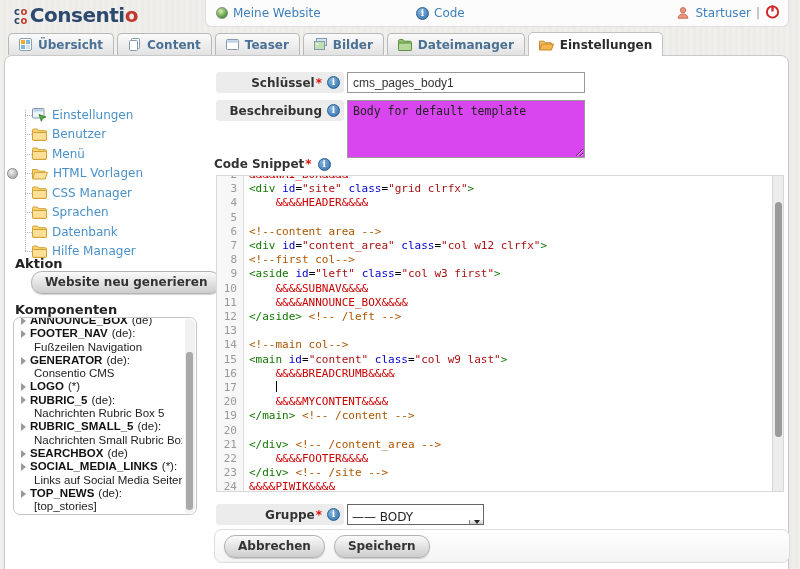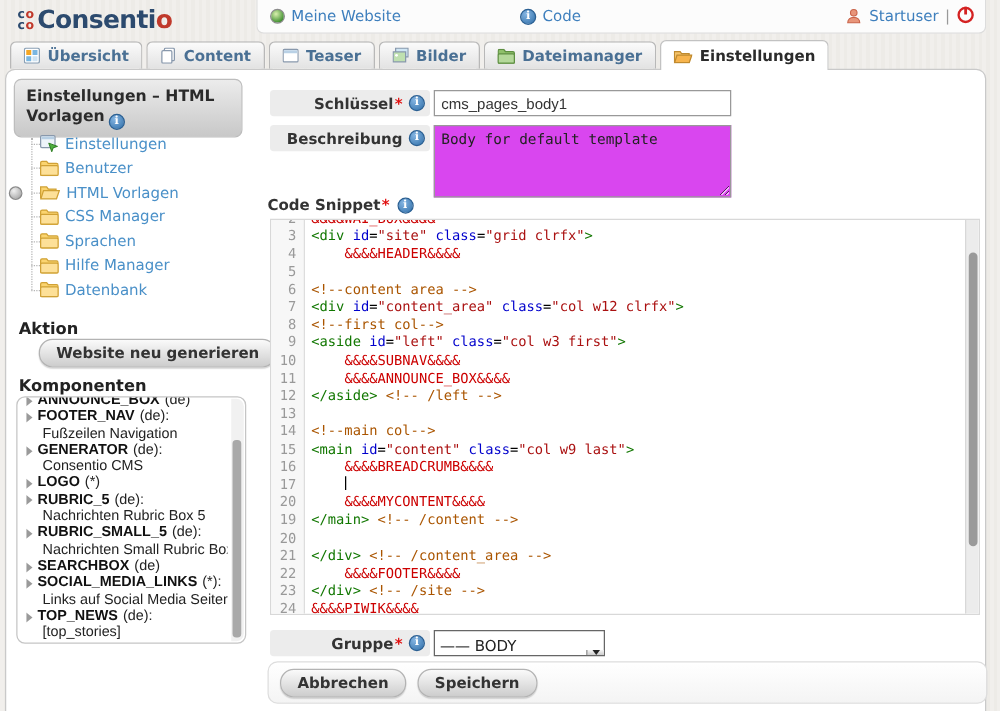--- a/index.html
+++ b/index.html
@@ -223,41 +223,49 @@
           <path d="M.5 2.2h4.6l1.2 1.6h6v6.7H.5z" fill="#f5c36a" stroke="#c08a2e"></path>
           <path d="M2.6 5H14.5L12.4 11H.7z" fill="#f7b44d" stroke="#c08a2e"></path>
         </svg>
       </span>
       <span>Einstellungen</span>
     </div>
   </div>
 
 <div class="panel">
 
-  <div class="sb-title"><span>Einstellungen – HTML Vorlagen</span><span class="icn info"></span></div>
   <div class="tree">
       <div class="nav-item">
         <span class="icn">
           <svg width="15" height="14" viewBox="0 0 15 14">
             <rect x="0.5" y="0.5" width="11.5" height="9.5" rx="1" fill="#eef4fa" stroke="#8898ac"></rect>
             <rect x="1.2" y="1.2" width="10.1" height="2.2" fill="#b7cfe4"></rect>
             <path d="M7 6.5l7 2.6-3.4 1L9.4 13.4z" fill="#4faf3f" stroke="#2e7d22" stroke-width=".8"></path>
           </svg>
         </span>
         <span>Einstellungen</span>
       </div>
       <div class="nav-item">
         <span class="icn">
           <svg width="15" height="13" viewBox="0 0 15 13">
             <path d="M.5 4V2.2c0-.7.5-1.2 1.2-1.2H5.3l1.3 1.7h6.6c.7 0 1.3.5 1.3 1.2v7.3c0 .7-.6 1.3-1.3 1.3H1.7c-.7 0-1.2-.6-1.2-1.3z" fill="#fbd46f" stroke="#d0a135"></path>
             <rect x="0.5" y="4.5" width="14" height="7.8" rx="1" fill="#fde098" stroke="#d0a135"></rect>
           </svg>
         </span>
         <span>Benutzer</span>
       </div>
+      <div class="nav-item">
+        <span class="icn">
+          <svg width="15" height="13" viewBox="0 0 15 13">
+            <path d="M.5 4V2.2c0-.7.5-1.2 1.2-1.2H5.3l1.3 1.7h6.6c.7 0 1.3.5 1.3 1.2v7.3c0 .7-.6 1.3-1.3 1.3H1.7c-.7 0-1.2-.6-1.2-1.3z" fill="#fbd46f" stroke="#d0a135"></path>
+            <rect x="0.5" y="4.5" width="14" height="7.8" rx="1" fill="#fde098" stroke="#d0a135"></rect>
+          </svg>
+        </span>
+        <span>Menü</span>
+      </div>
       <div class="nav-item selected">
         <span class="icn">
           <svg width="16" height="13" viewBox="0 0 16 13">
             <path d="M.5 2.5h4.8l1.3 1.7h6.2v7H.5z" fill="#fbd46f" stroke="#d0a135"></path>
             <path d="M2.8 5.4H15.5L13.2 12H.7z" fill="#fde098" stroke="#d0a135"></path>
           </svg>
         </span>
         <span>HTML Vorlagen</span>
       </div>
       <div class="nav-item">
@@ -278,30 +286,30 @@
         </span>
         <span>Sprachen</span>
       </div>
       <div class="nav-item">
         <span class="icn">
           <svg width="15" height="13" viewBox="0 0 15 13">
             <path d="M.5 4V2.2c0-.7.5-1.2 1.2-1.2H5.3l1.3 1.7h6.6c.7 0 1.3.5 1.3 1.2v7.3c0 .7-.6 1.3-1.3 1.3H1.7c-.7 0-1.2-.6-1.2-1.3z" fill="#fbd46f" stroke="#d0a135"></path>
             <rect x="0.5" y="4.5" width="14" height="7.8" rx="1" fill="#fde098" stroke="#d0a135"></rect>
           </svg>
         </span>
-        <span>Hilfe Manager</span>
+        <span>Datenbank</span>
       </div>
       <div class="nav-item">
         <span class="icn">
           <svg width="15" height="13" viewBox="0 0 15 13">
             <path d="M.5 4V2.2c0-.7.5-1.2 1.2-1.2H5.3l1.3 1.7h6.6c.7 0 1.3.5 1.3 1.2v7.3c0 .7-.6 1.3-1.3 1.3H1.7c-.7 0-1.2-.6-1.2-1.3z" fill="#fbd46f" stroke="#d0a135"></path>
             <rect x="0.5" y="4.5" width="14" height="7.8" rx="1" fill="#fde098" stroke="#d0a135"></rect>
           </svg>
         </span>
-        <span>Datenbank</span>
+        <span>Hilfe Manager</span>
       </div>
     </div>
 
   <div class="side-h" id="aktion-h">Aktion</div>
   <button class="pill-btn" id="gen-btn">Website neu generieren</button>
 
   <div class="side-h" id="komp-h">Komponenten</div>
   <div class="k-box">
     <div class="k-content">
         <div class="k-item">

